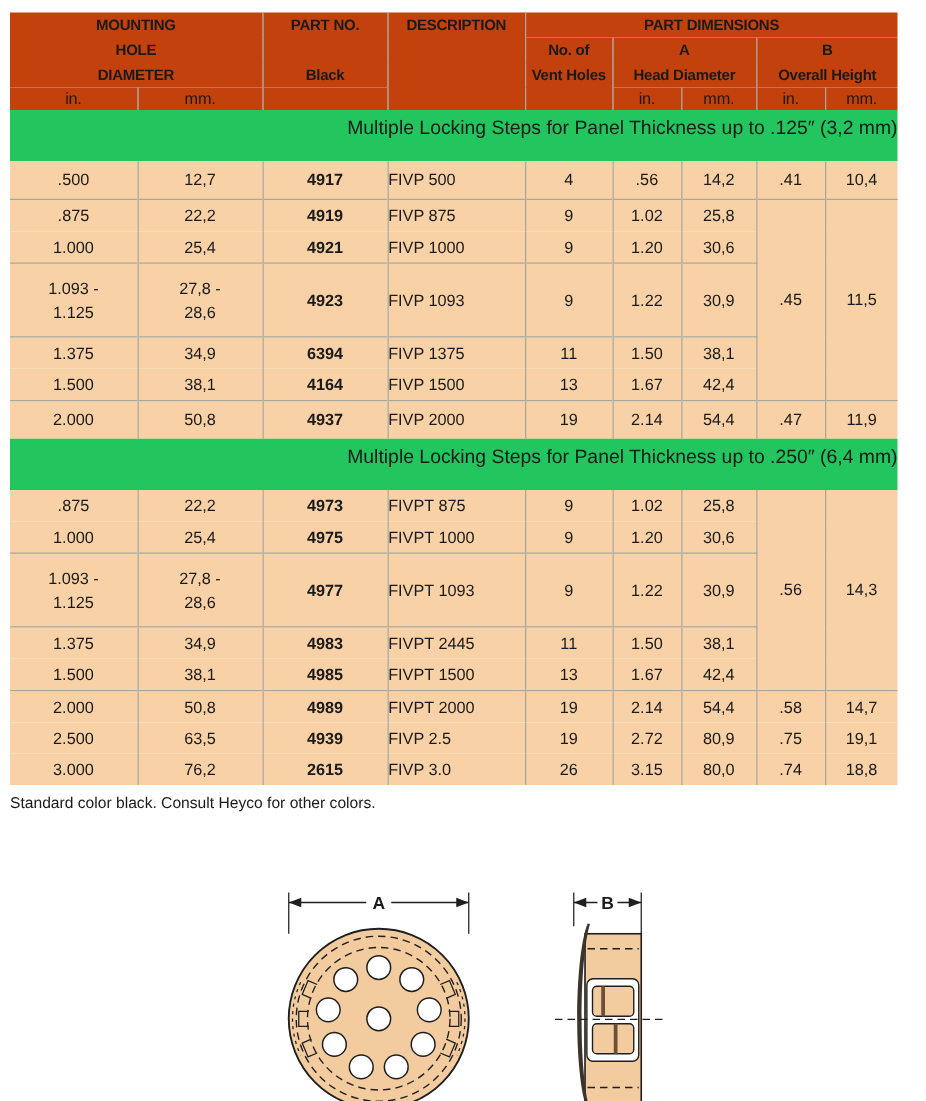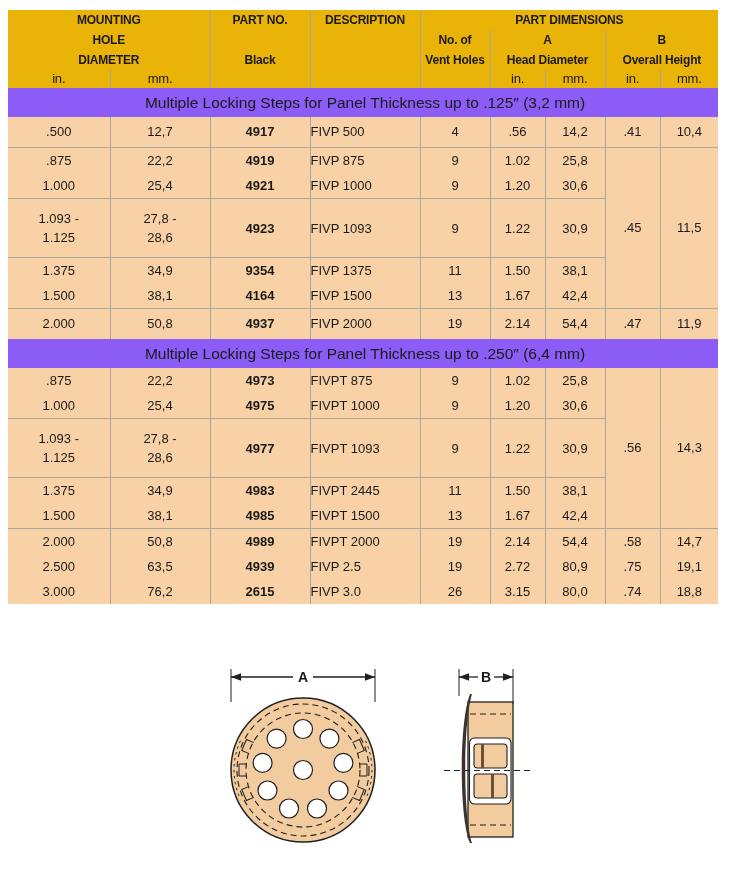--- a/index.html
+++ b/index.html
@@ -4,38 +4,38 @@
 <style>
   html,body{margin:0;padding:0;background:#ffffff;}
   body{width:741px;height:881px;overflow:hidden;font-family:"Liberation Sans",sans-serif;color:#1a1a1a;}
   .page{position:relative;width:741px;height:881px;}
 
   
   table.parts{border-collapse:collapse;table-layout:fixed;width:710px;margin:10px 0 0 8px;}
   col.c0{width:102px}col.c1{width:100px}col.c2{width:100px}col.c3{width:110px}
   col.c4{width:70px}col.c5{width:55px}col.c6{width:60px}col.c7{width:55px}col.c8{width:58px}
 
-  thead th{background:#eab308;font-weight:bold;font-size:12px;letter-spacing:-0.2px;
+  thead th{background:#c2410c;font-weight:bold;font-size:12px;letter-spacing:-0.2px;
            padding:0;vertical-align:top;text-align:center;}
   thead th span{display:block;line-height:20px;}
   tr.hr1,tr.hr2,tr.hr3{height:20px}
   tr.hr4{height:18px}
   th.partno span.second{margin-top:20px;}
   th.unit{font-weight:normal;font-size:13px;line-height:18px;vertical-align:middle;}
   .bl{border-left:1px solid #a9a79c;}
   .gtop{border-top:1px solid #a9a79c;}
 
   tbody td{background:#f8d2a6;font-size:13px;text-align:center;vertical-align:middle;
            height:23px;padding:1px 0;white-space:pre-line;line-height:16px;}
   tbody tr.solo td{height:28px;}
   tbody tr.tall td{height:56px;line-height:19px;}
   td.c2{font-weight:bold;}
   td.c3{text-align:left;}
-  tr.title-row td{background:#8b5cf6;text-align:center;font-size:15.5px;font-weight:normal;
-                  height:25px;padding:2px 0 2px 4px;border:none;white-space:nowrap;}
+  tr.title-row td{background:#22c55e;text-align:right;font-size:15.5px;font-weight:normal;
+                  height:25px;padding:2px 0 14px 4px;border:none;white-space:nowrap;}
 
   .footnote{margin:7px 0 0 8px;font-size:12.5px;}
 
   
   .diagrams{margin:56px 0 0 178px;}
   .dline{stroke:#1f1f1f;stroke-width:1.3;fill:none;}
   .thin{stroke:#1f1f1f;stroke-width:1;fill:none;}
   .dash{stroke:#1f1f1f;stroke-width:1.1;fill:none;stroke-dasharray:6 4;}
   .hatch{stroke:#1f1f1f;stroke-width:1;fill:none;stroke-dasharray:2.5 3.5;}
   .hole{fill:#ffffff;stroke:#1f1f1f;stroke-width:1.2;}
@@ -145,21 +145,21 @@
 28,6</td>
           <td class="c2 bl gtop">4923</td>
           <td class="c3 bl gtop">FIVP 1093</td>
           <td class="c4 bl gtop">9</td>
           <td class="c5 bl gtop">1.22</td>
           <td class="c6 bl gtop">30,9</td>
         </tr>
         <tr>
           <td class="c0 gtop">1.375</td>
           <td class="c1 bl gtop">34,9</td>
-          <td class="c2 bl gtop">9354</td>
+          <td class="c2 bl gtop">6394</td>
           <td class="c3 bl gtop">FIVP 1375</td>
           <td class="c4 bl gtop">11</td>
           <td class="c5 bl gtop">1.50</td>
           <td class="c6 bl gtop">38,1</td>
         </tr>
         <tr>
           <td class="c0">1.500</td>
           <td class="c1 bl">38,1</td>
           <td class="c2 bl">4164</td>
           <td class="c3 bl">FIVP 1500</td>
@@ -259,20 +259,21 @@
           <td class="c3 bl">FIVP 3.0</td>
           <td class="c4 bl">26</td>
           <td class="c5 bl">3.15</td>
           <td class="c6 bl">80,0</td>
           <td class="c7 bl">.74</td>
           <td class="c8 bl">18,8</td>
         </tr>
       </tbody>
   </table>
 
+  <div class="footnote">Standard color black. Consult Heyco for other colors.</div>
 
   <div class="diagrams">
     <svg width="400" height="200" viewBox="0 0 400 200">
 
       <g>
 
         <line class="thin" x1="53" y1="9" x2="53" y2="42"></line>
         <line class="thin" x1="197" y1="9" x2="197" y2="42"></line>
         <line class="dline" x1="53" y1="17" x2="115" y2="17"></line>
         <line class="dline" x1="135" y1="17" x2="197" y2="17"></line>

